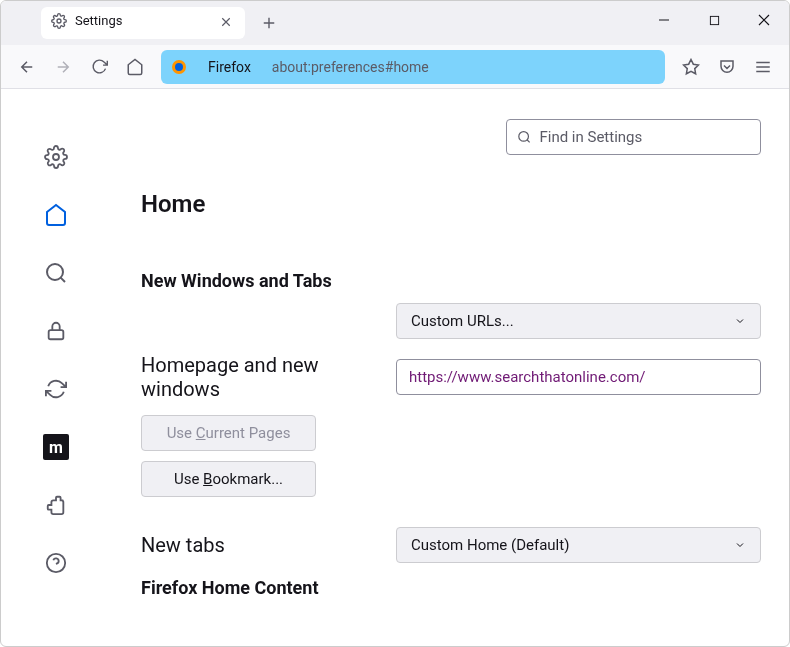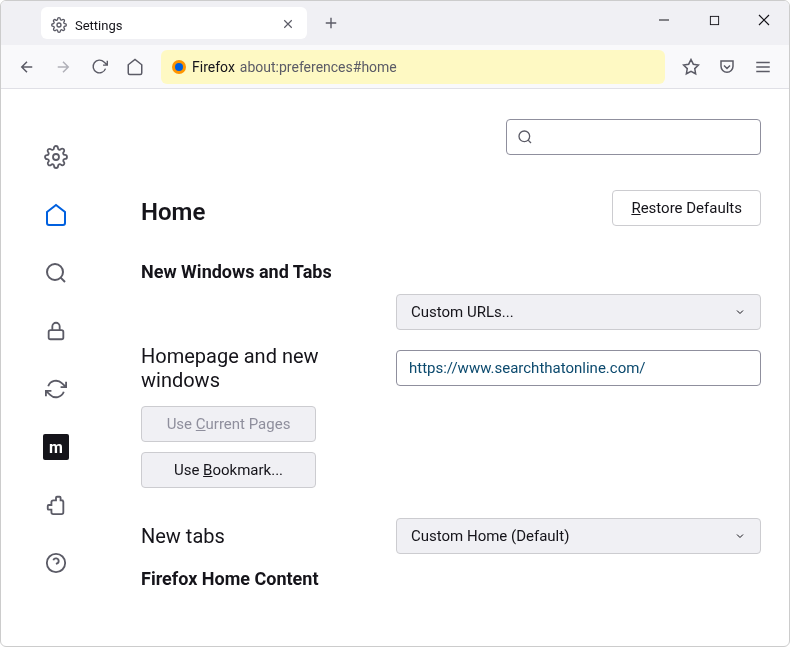--- a/index.html
+++ b/index.html
@@ -1,58 +1,58 @@
 <!DOCTYPE html>
 <html><head>
   <meta charset="utf-8">
   <style>
     * { margin: 0; padding: 0; box-sizing: border-box; font-family: -apple-system, BlinkMacSystemFont, "Segoe UI", Roboto, sans-serif; }
     body { width: 790px; height: 647px; background: #fff; position: relative; overflow: hidden; border: 1px solid #ccc; border-radius: 6px; }
     
     .titlebar { height: 44px; display: flex; align-items: flex-start; background: #f0f0f4; }
     .tabstrip { display: flex; align-items: center; padding-left: 40px; padding-top: 6px; }
-    .tab { display: flex; align-items: flex-end; background: #fff; border-radius: 6px; padding: 6px 10px; width: 266px; height: 32px; gap: 8px; }
+    .tab { display: flex; align-items: flex-start; background: #fff; border-radius: 6px; padding: 6px 10px; width: 204px; height: 32px; gap: 8px; }
     .tab-icon { width: 16px; height: 16px; display: flex; align-items: center; justify-content: center; }
     .tab-title { font-size: 13px; color: #15141a; flex: 1; }
     .tab-close { width: 18px; height: 18px; display: flex; align-items: center; justify-content: center; color: #5b5b66; cursor: pointer; border-radius: 3px; }
     .newtab-btn { margin-left: 10px; width: 28px; height: 28px; display: flex; align-items: center; justify-content: center; color: #5b5b66; cursor: pointer; border-radius: 4px; }
     .win-controls { margin-left: auto; display: flex; }
     .win-btn { width: 50px; height: 38px; display: flex; align-items: center; justify-content: center; color: #15141a; cursor: pointer; }
     
     .toolbar { height: 44px; display: flex; align-items: center; padding: 0 10px; gap: 4px; background: #f9f9fb; border-bottom: 1px solid #e0e0e6; }
     .tool-btn { width: 32px; height: 32px; display: flex; align-items: center; justify-content: center; color: #5b5b66; cursor: pointer; border-radius: 4px; }
     .tool-btn.disabled { color: #b1b1b9; cursor: default; }
-    .urlbar { flex: 1; height: 34px; background: #fef9c3; border-radius: 6px; display: flex; align-items: center; padding: 0 10px; margin: 0 6px; gap: 5px; }
+    .urlbar { flex: 1; height: 34px; background: #7dd3fc; border-radius: 6px; display: flex; align-items: center; padding: 0 10px; margin: 0 6px; gap: 21px; }
     .urlbar-icon { width: 16px; height: 16px; }
     .urlbar-label { font-size: 14px; color: #15141a; }
     .urlbar-text { font-size: 14px; color: #5b5b66; }
     
     .content { display: flex; height: calc(100% - 88px); }
     .sidebar { width: 110px; display: flex; flex-direction: column; align-items: center; padding-top: 55px; gap: 32px; }
     .side-ico { width: 26px; height: 26px; display: flex; align-items: center; justify-content: center; color: #5b5b66; cursor: pointer; }
     .side-ico.active { color: #0060df; }
     .side-m { width: 26px; height: 26px; background: #15141a; color: #fff; display: flex; align-items: center; justify-content: center; font-weight: bold; font-size: 16px; border-radius: 2px; }
     
     .main { flex: 1; padding: 30px 20px 0 30px; position: relative; }
     .search-row { display: flex; justify-content: flex-end; margin-bottom: 35px; padding-right: 8px; }
     .search-box { width: 255px; height: 36px; border: 1px solid #8f8f9d; border-radius: 4px; display: flex; align-items: center; padding: 0 10px; gap: 8px; }
     .search-box input { border: none; outline: none; font-size: 15px; color: #5b5b66; width: 100%; background: transparent; }
     .search-box input::placeholder { color: #5b5b66; }
     
-    .header-row { display: flex; align-items: flex-end; justify-content: space-between; margin-bottom: 35px; padding-right: 8px; }
+    .header-row { display: flex; align-items: flex-start; justify-content: space-between; margin-bottom: 52px; padding-right: 8px; }
     .page-title { font-size: 24px; font-weight: 600; color: #15141a; }
     .restore-btn { height: 36px; padding: 0 18px; border: 1px solid #ccccd0; background: #fff; border-radius: 4px; font-size: 15px; color: #15141a; cursor: pointer; }
     
     .section-title { font-size: 18px; font-weight: 700; color: #15141a; margin-bottom: 12px; }
     .section-desc { font-size: 15px; color: #15141a; margin-bottom: 30px; }
     
     .row { display: flex; align-items: center; gap: 20px; margin-bottom: 14px; padding-right: 8px; }
     .row-label { width: 235px; font-size: 20px; color: #15141a; }
     .dropdown { flex: 1; height: 36px; border: 1px solid #ccccd0; background: #f0f0f4; border-radius: 4px; display: flex; align-items: center; justify-content: space-between; padding: 0 14px; font-size: 15px; color: #15141a; cursor: pointer; }
-    .input-url { flex: 1; height: 36px; border: 1px solid #8f8f9d; border-radius: 4px; padding: 0 12px; font-size: 15px; color: #0c4a6e; outline: none; }
+    .input-url { flex: 1; height: 36px; border: 1px solid #8f8f9d; border-radius: 4px; padding: 0 12px; font-size: 15px; color: #701a75; outline: none; }
     .button-row { display: flex; justify-content: flex-end; gap: 10px; padding-right: 8px; margin-bottom: 30px; flex-direction: column; }
     .act-btn { height: 36px; padding: 0 18px; border: 1px solid #ccccd0; background: #f0f0f4; border-radius: 4px; font-size: 15px; color: #15141a; cursor: pointer; width: 175px; white-space: nowrap; overflow: hidden; text-overflow: ellipsis; }
     .act-btn.disabled { color: #8f8f9d; cursor: default; }
     .ul { text-decoration: underline; text-decoration-thickness: 1px; }
     .indent-left { margin-left: 255px; }
     .section2 { font-size: 18px; font-weight: 700; color: #15141a; margin-top: 0; }
     svg { display: block; }
   </style>
 </head>
 <body>
@@ -190,26 +190,26 @@
       </div>
   </div>
 
   <div class="main">
     <div class="search-row">
       <div class="search-box">
         <svg width="16" height="16" viewBox="0 0 24 24" fill="none" stroke="#5b5b66" stroke-width="2">
             <circle cx="11" cy="11" r="8"></circle>
             <path d="M21 21l-4.35-4.35"></path>
           </svg>
+        <input type="text" placeholder="Find in Settings" style="">
       </div>
     </div>
 
     <div class="header-row">
       <div class="page-title">Home</div>
-      <button class="restore-btn"><span class="ul">R</span><span>estore Defaults</span></button>
     </div>
 
     <div class="section-title">New Windows and Tabs</div>
 
     <div class="row indent-left">
       <div class="dropdown">
         <span>Custom URLs...</span>
         <svg width="12" height="12" viewBox="0 0 24 24" fill="none" stroke="currentColor" stroke-width="2">
             <polyline points="6 9 12 15 18 9"></polyline>
           </svg>

